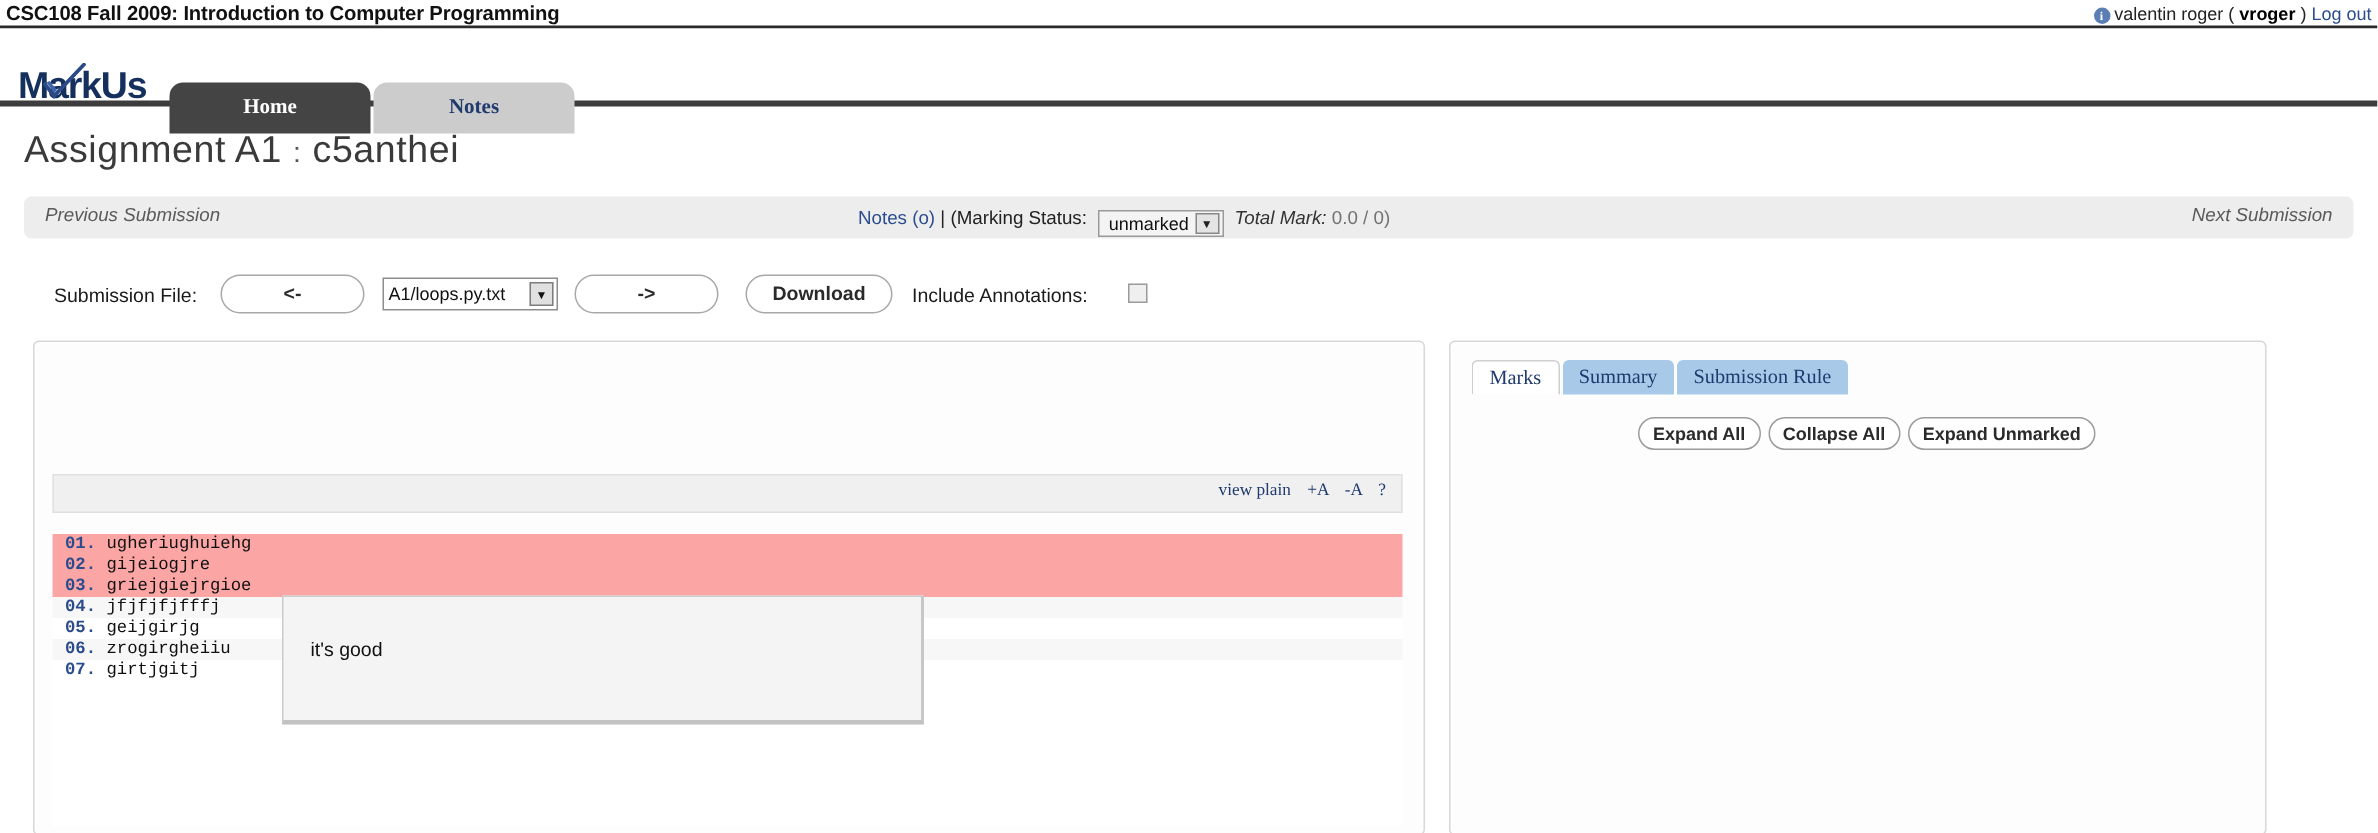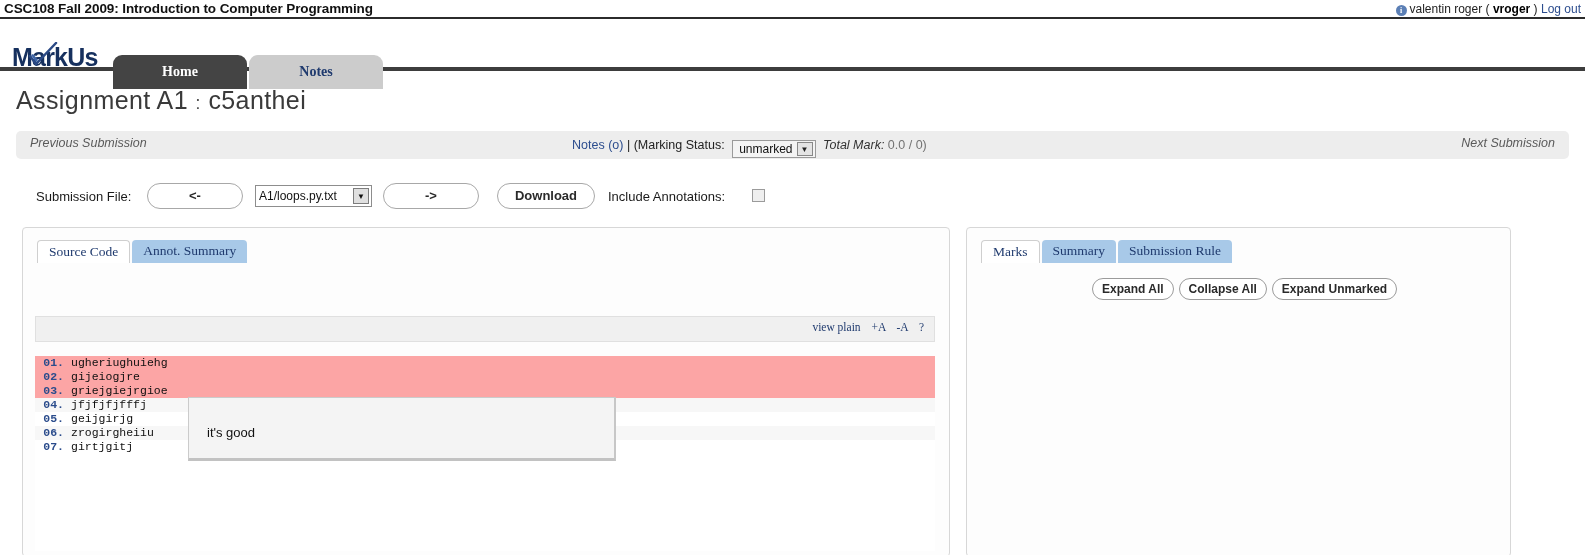--- a/index.html
+++ b/index.html
@@ -237,21 +237,21 @@
   .ln {
     display: inline-block; width: 36px;
     text-align: right; padding-right: 7px;
     color: #2b4c8c; font-weight: bold;
   }
   .ltxt { color: #101010; }
 
   .tooltip {
     position: absolute;
     left: 188px; top: 397px;
-    width: 428px; height: 64px;
+    width: 428px; height: 86px;
     background: #f4f4f4;
     border: 1px solid #cbcbcb;
     border-bottom: 3px solid #c2c2c2;
     border-right: 2px solid #c7c7c7;
     font-family: "Liberation Sans", sans-serif;
     font-size: 13px; color: #111;
     z-index: 40;
   }
   .tooltip-text { position: absolute; left: 18px; top: 27px; }
 
@@ -308,23 +308,20 @@
   <div class="file-label">Submission File:</div>
   <div class="pill-btn" id="btn-prev-file">&lt;-</div>
   <div class="file-select"><span>A1/loops.py.txt</span><span class="sel-arrow2">▼</span></div>
   <div class="pill-btn" id="btn-next-file">-&gt;</div>
   <div class="pill-btn" id="btn-download">Download</div>
   <div class="annot-label">Include Annotations:</div>
   <div class="annot-check"></div>
 </div>
 
 <div class="panel panel-left">
-  <div class="tabrow">
-    <div class="sub-tab active">Source Code</div><div class="sub-tab inactive">Annot. Summary</div>
-  </div>
 
 
   <div class="view-strip">
     <div class="view-links">
       <span>view plain</span>
       <span>+A</span>
       <span>-A</span>
       <span>?</span>
     </div>
   </div>

